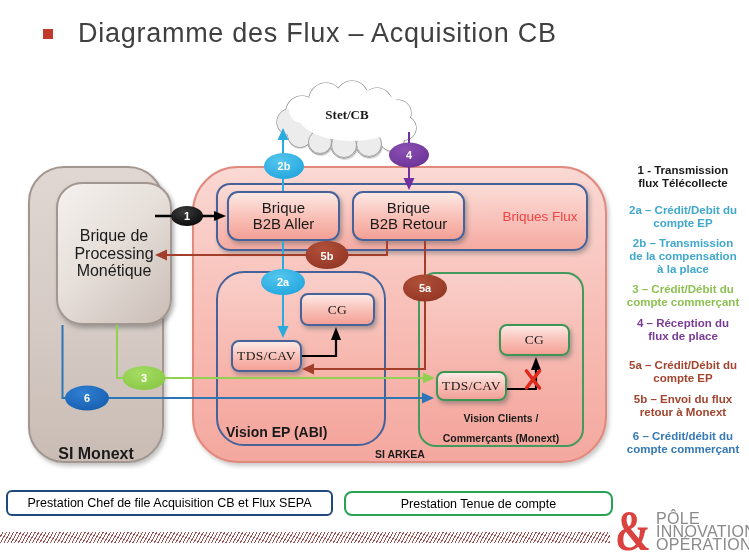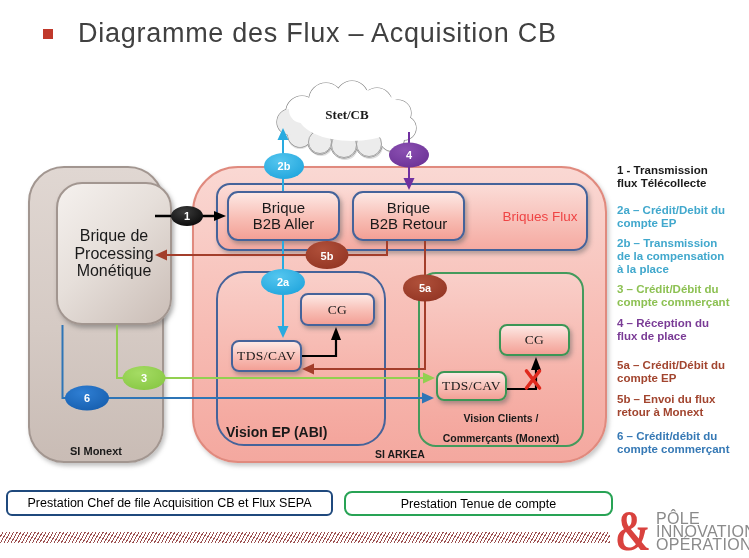--- a/index.html
+++ b/index.html
@@ -10,21 +10,21 @@
   .title{left:78px;top:18px;width:620px;font-size:27px;color:#404040;letter-spacing:0.73px;}
   
   .monext{left:28px;top:166px;width:136px;height:297px;border-radius:36px;
     background:linear-gradient(180deg,#e0d7d2 0%,#d5cac4 55%,#c9bcb5 100%);
     border:2px solid #a29690;box-shadow:2px 3px 4px rgba(120,120,120,.45);}
   .procbox{left:56px;top:182px;width:116px;height:143px;border-radius:26px;
     background:linear-gradient(135deg,#f5f1ee 0%,#e6dfda 45%,#cabdb6 100%);
     border:2px solid #a29690;box-shadow:2px 3px 4px rgba(100,100,100,.5);
     display:flex;align-items:center;justify-content:center;text-align:center;
     font-size:16px;line-height:17.5px;color:#1a1a1a;}
-  .silabel{left:28px;top:445px;width:136px;text-align:center;font-weight:bold;font-size:11px;color:#1a1a1a;}
+  .silabel{left:28px;top:445px;width:136px;text-align:center;font-weight:bold;font-size:16px;color:#1a1a1a;}
   .arkea{left:192px;top:166px;width:415px;height:297px;border-radius:46px;
     background:linear-gradient(180deg,#fad8d3 0%,#f7bcb4 55%,#f4a89f 100%);
     border:2px solid #e08a7e;box-shadow:2px 3px 4px rgba(120,120,120,.4);}
   .arkealabel{left:330px;top:448px;width:140px;text-align:center;font-weight:bold;font-size:10.5px;color:#1a1a1a;}
   .bflux{left:216px;top:183px;width:372px;height:68px;border-radius:14px;
     background:linear-gradient(180deg,#fbdcd7 0%,#f5aba2 100%);
     border:2px solid #45639a;box-shadow:2px 3px 4px rgba(100,100,100,.45);}
   .bfluxlabel{left:490px;top:209px;width:100px;text-align:center;font-size:13.5px;font-weight:normal;color:#ef4444;}
   .pbox{border:2px solid #45639a;border-radius:11px;
     background:linear-gradient(180deg,#fde8e4 0%,#f8beb5 55%,#f3a096 100%);
@@ -54,21 +54,21 @@
   .prest1{left:6px;top:490px;width:327px;height:26px;border:2px solid #1f497d;border-radius:6px;
     background:#fff;display:flex;align-items:center;justify-content:center;font-size:12.5px;color:#000;}
   .prest2{left:344px;top:491px;width:269px;height:25px;border:2px solid #28a355;border-radius:8px;
     background:#fff;display:flex;align-items:center;justify-content:center;font-size:12.5px;color:#000;}
   .hatch{left:0px;top:532px;width:610px;height:11px;
     background:repeating-linear-gradient(120deg,#ffffff 0px,#ffffff 2.1px,#9e5252 2.1px,#9e5252 3.1px);}
   .amp{left:615px;top:500px;width:50px;height:62px;font-family:"Liberation Serif",serif;
     font-weight:bold;font-size:58px;color:#d9423e;line-height:62px;transform:scaleX(0.74);transform-origin:0 0;}
   .logotxt{left:656px;top:513px;font-size:16px;line-height:12.9px;color:#8a8a8a;letter-spacing:0.3px;}
   
-  .leg{left:617px;width:132px;font-size:11.5px;font-weight:bold;line-height:13px;}
+  .leg{left:617px;width:132px;font-size:11.5px;font-weight:bold;line-height:13px;text-align:center;}
   .c1{color:#1a1a1a}.c2{color:#41a8cd}.c3{color:#8dc153}.c4{color:#7a3b96}.c5{color:#a2452f}.c6{color:#3679b5}
 </style>
 </head>
 <body>
 <div class="slide">
   <div class="abs bullet"></div>
   <div class="abs title">Diagramme des Flux – Acquisition CB</div>
 
   <div class="abs monext"></div>
   <div class="abs procbox">Brique de<br>Processing<br>Monétique</div>

